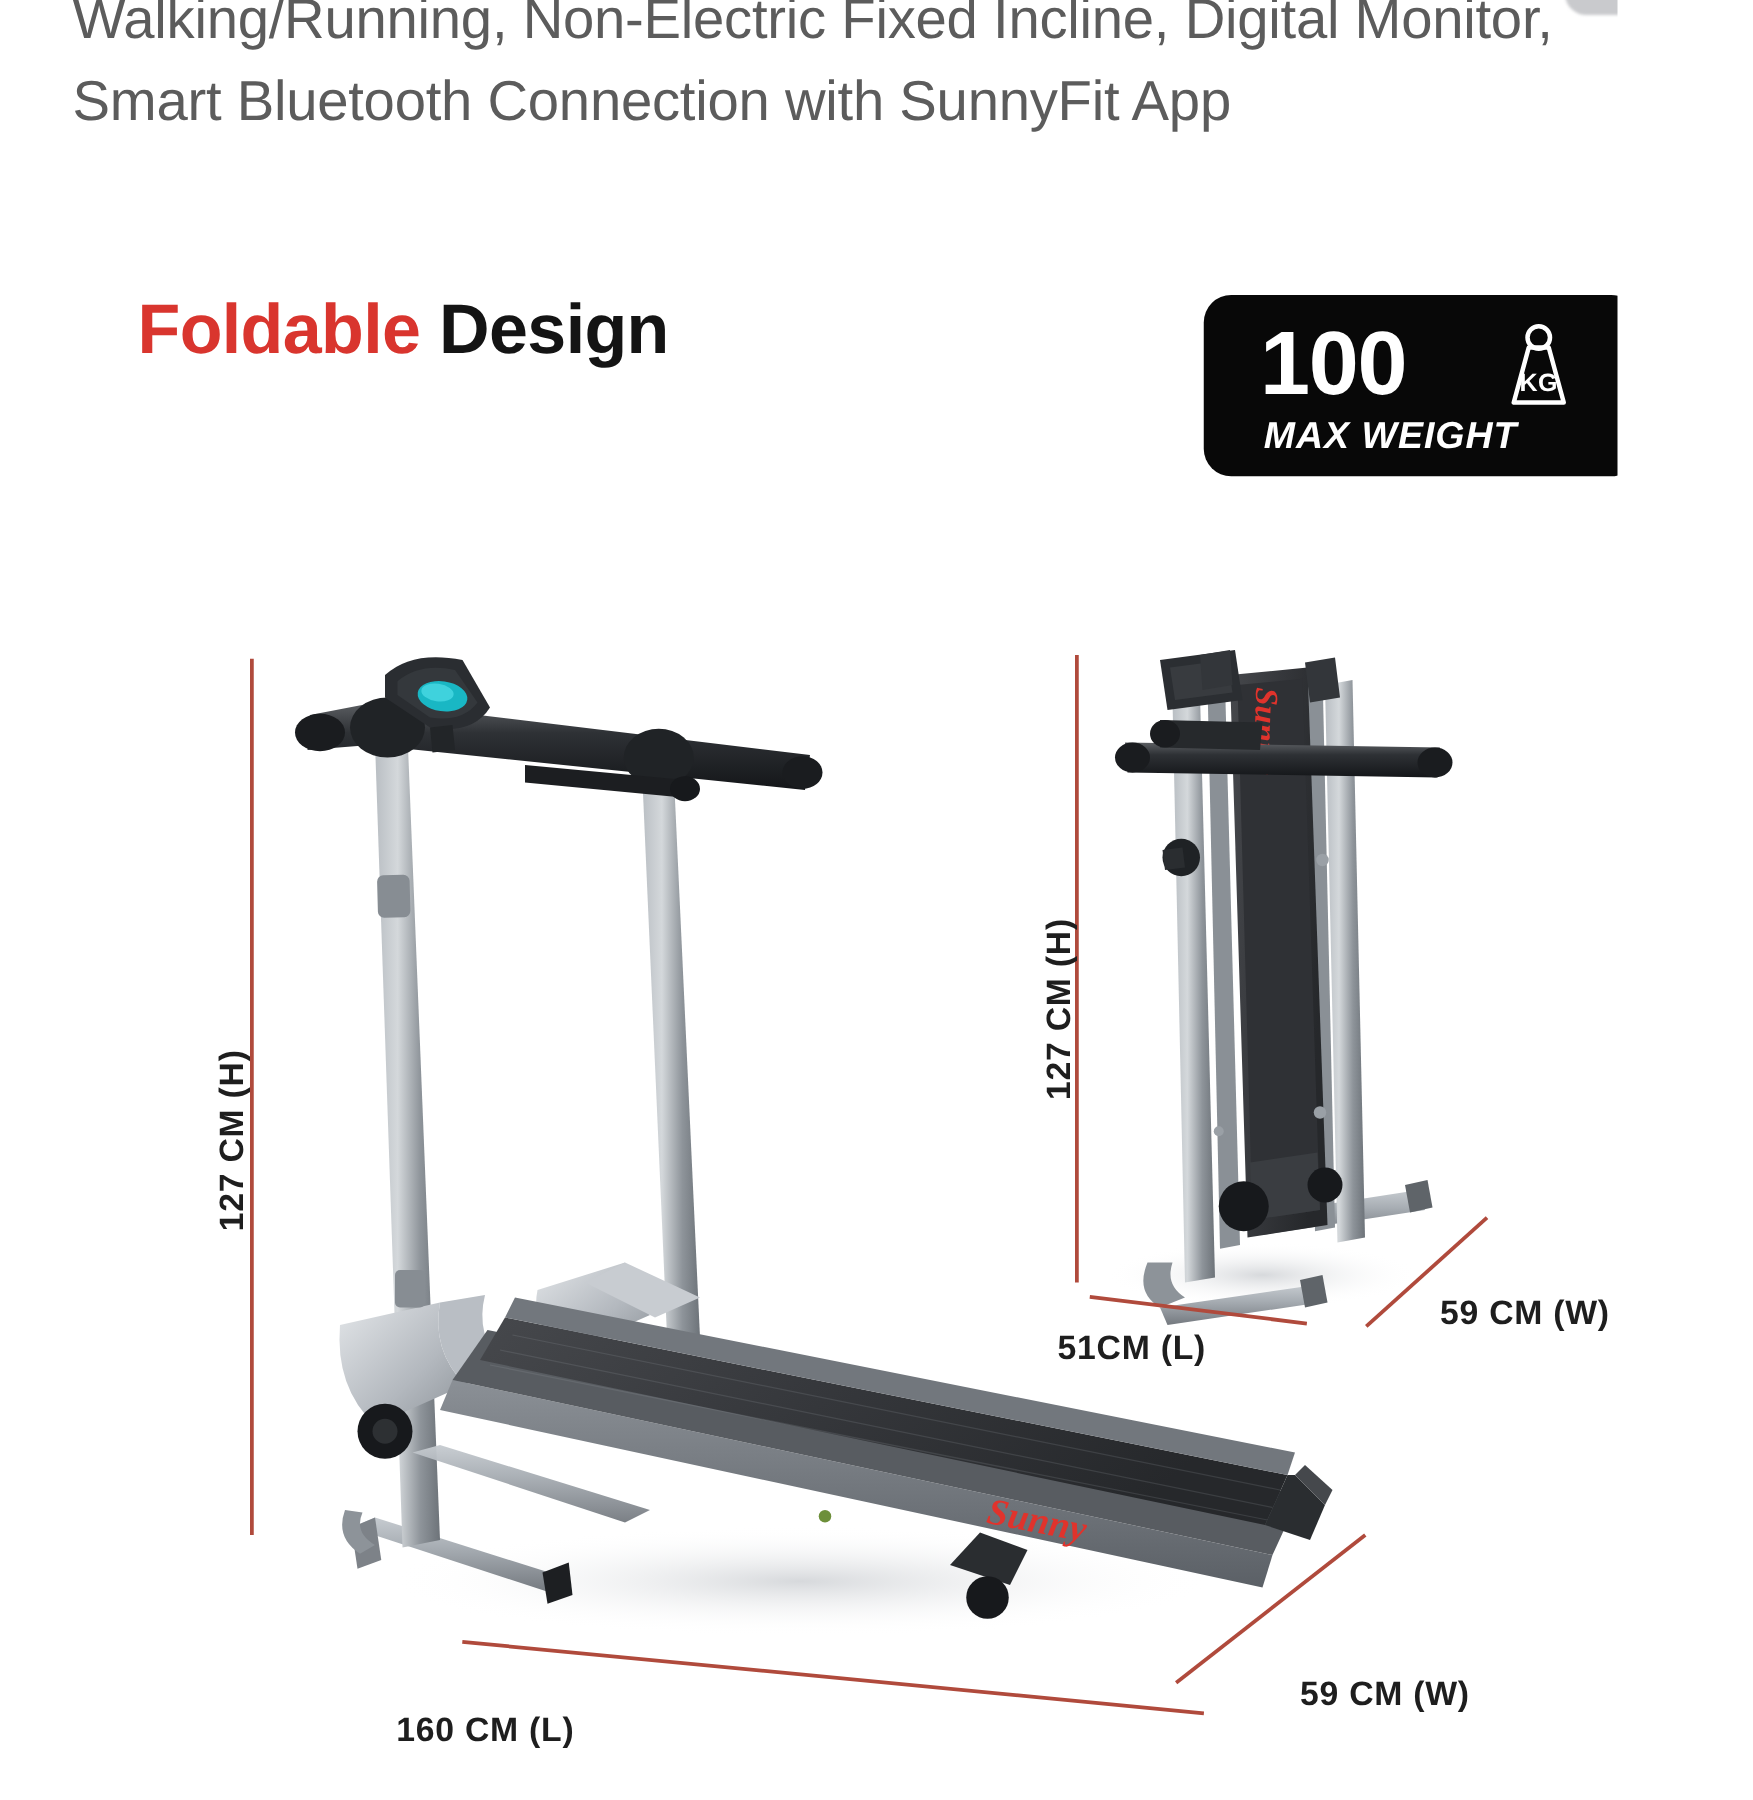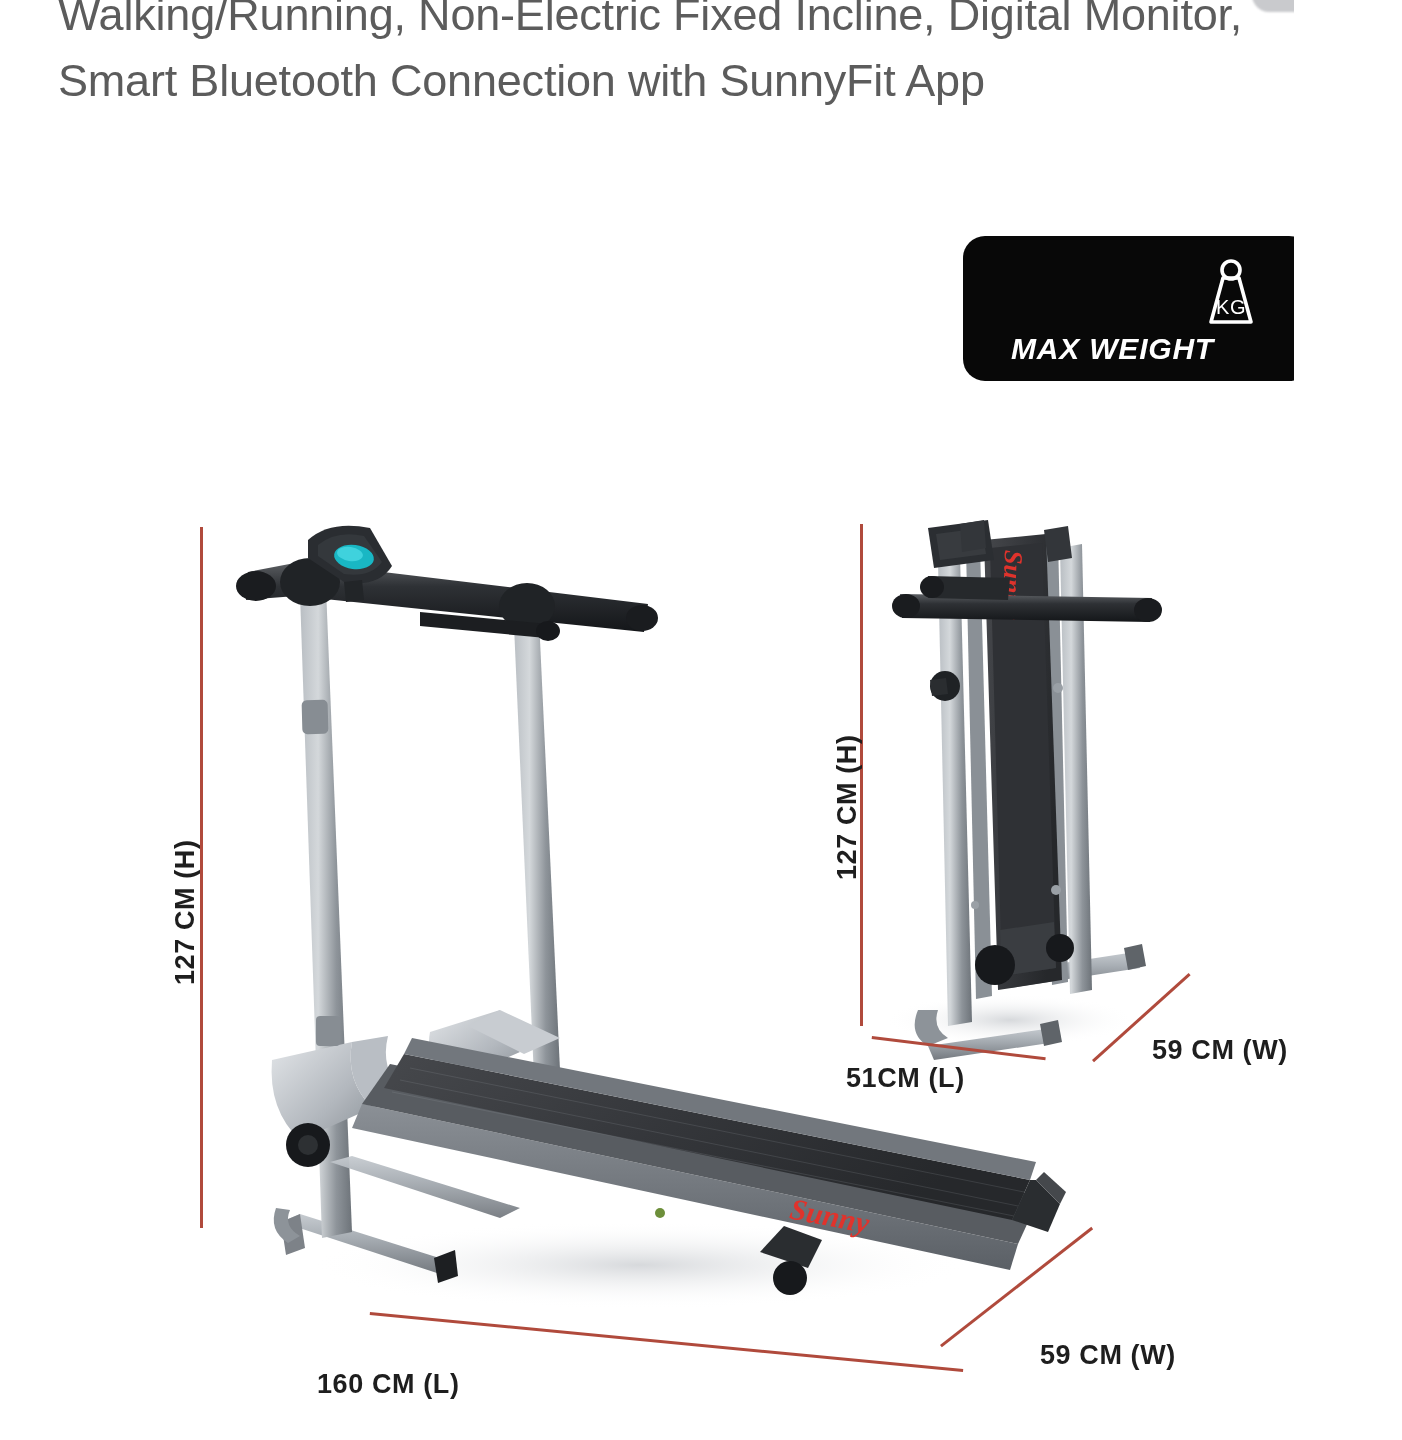--- a/index.html
+++ b/index.html
@@ -49,21 +49,21 @@
     position:absolute; left:45px; top:15px;
     font-size:72px; font-weight:700; color:#fff;
     letter-spacing:-1px; line-height:80px;
   }
   .badge-kg {
     position:absolute; left:232px; top:22px;
     width:72px; height:70px;
   }
   .badge-kg-label {
     position:absolute; left:0; top:38px; width:72px;
-    text-align:center; font-size:20px; font-weight:400; color:#fff;
+    text-align:center; font-size:20px; font-weight:700; color:#fff;
     letter-spacing:0.5px;
   }
   .badge-sub {
     position:absolute; left:48px; top:96px;
     font-size:30px; font-weight:700; color:#fff;
     letter-spacing:0.8px;
     font-style:italic;
   }
 
   
@@ -94,23 +94,27 @@
 </style>
 </head>
 <body>
 
 <div id="page">
 
   <div class="top-pill"></div>
 
   <div class="title">Walking/Running, Non-Electric Fixed Incline, Digital Monitor, Smart Bluetooth Connection with SunnyFit App</div>
 
+  <div class="fold-head">
+    <span class="red">Foldable</span><span>&nbsp;</span><span class="blk">Design</span>
+  </div>
 
   <div class="badge">
     <div class="badge-inner">
+      <div class="badge-num">100</div>
       <div class="badge-kg">
         <svg width="72" height="70" viewBox="0 0 72 70">
           <circle cx="36" cy="12" r="9" fill="none" stroke="#fff" stroke-width="3.6"></circle>
           <path d="M28 20 L16 64 L56 64 L44 20 Z" fill="none" stroke="#fff" stroke-width="3.6" stroke-linejoin="round"></path>
         </svg>
         <div class="badge-kg-label">KG</div>
       </div>
       <div class="badge-sub">MAX WEIGHT</div>
     </div>
   </div>

